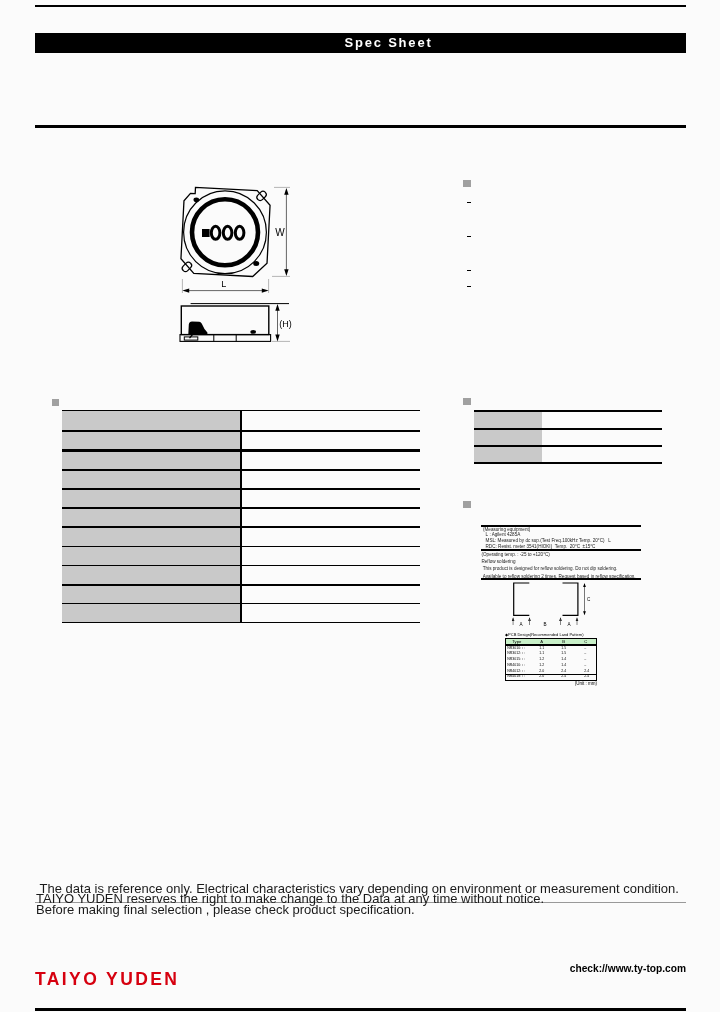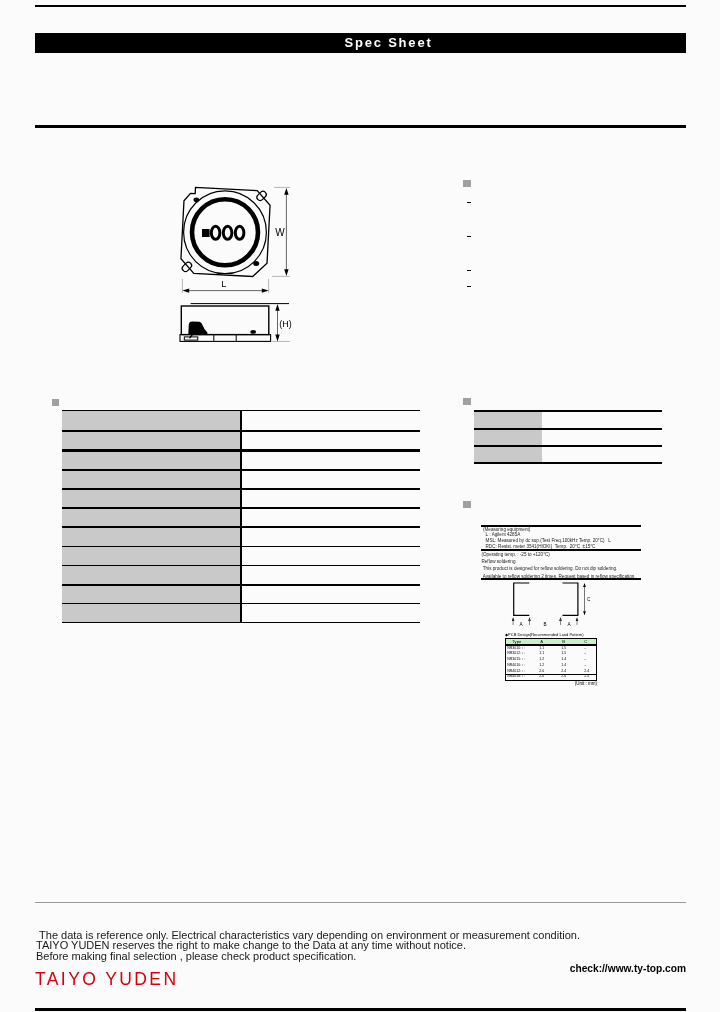--- a/index.html
+++ b/index.html
@@ -238,23 +238,23 @@
         <span style="position:absolute;left:56px;">2.4</span>
         <span style="position:absolute;left:79px;">2.4</span>
       </div>
   </div>
 </div>
 
 <div class="abs" style="left:560px;top:680.5px;width:37px;font-size:4.5px;color:#000;text-align:right;">(Unit : mm)</div>
 
 <div class="abs" style="left:35px;top:902px;width:651px;height:1.1px;background:#999;"></div>
 
-<div class="abs" style="left:36px;top:930px;font-size:11px;line-height:10.3px;color:#1a1a1a;">
+<div class="abs" style="left:36px;top:884px;font-size:13px;line-height:10.3px;color:#1a1a1a;">
 &nbsp;The data is reference only. Electrical characteristics vary depending on environment or measurement condition.<br>
 TAIYO YUDEN reserves the right to make change to the Data at any time without notice.<br>
 Before making final selection , please check product specification.
 </div>
 
-<div class="abs" style="left:35px;top:969px;font-size:17.5px;font-weight:normal;letter-spacing:2.4px;color:#d6000f;">TAIYO YUDEN</div>
+<div class="abs" style="left:35px;top:969px;font-size:17.5px;font-weight:bold;letter-spacing:2.4px;color:#d6000f;">TAIYO YUDEN</div>
 
 <div class="abs" style="left:486px;top:962.5px;width:200px;font-size:10.2px;font-weight:bold;color:#000;text-align:right;">check://www.ty-top.com</div>
 
 <div class="abs" style="left:35px;top:1008px;width:651px;height:3.2px;background:#000;"></div>
 
 </body></html>

